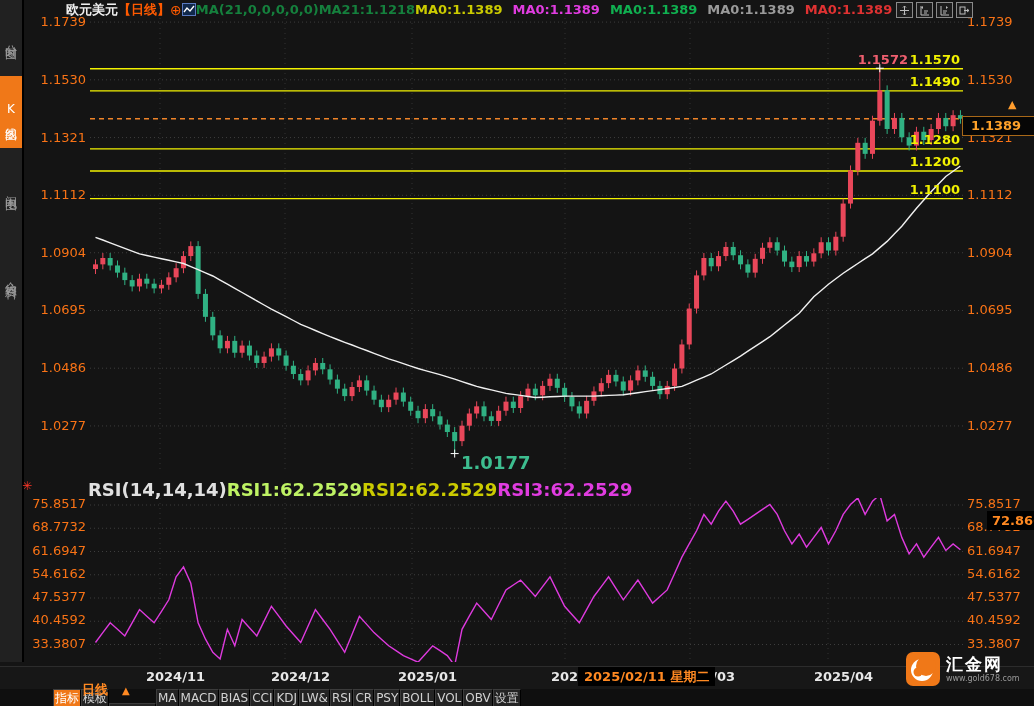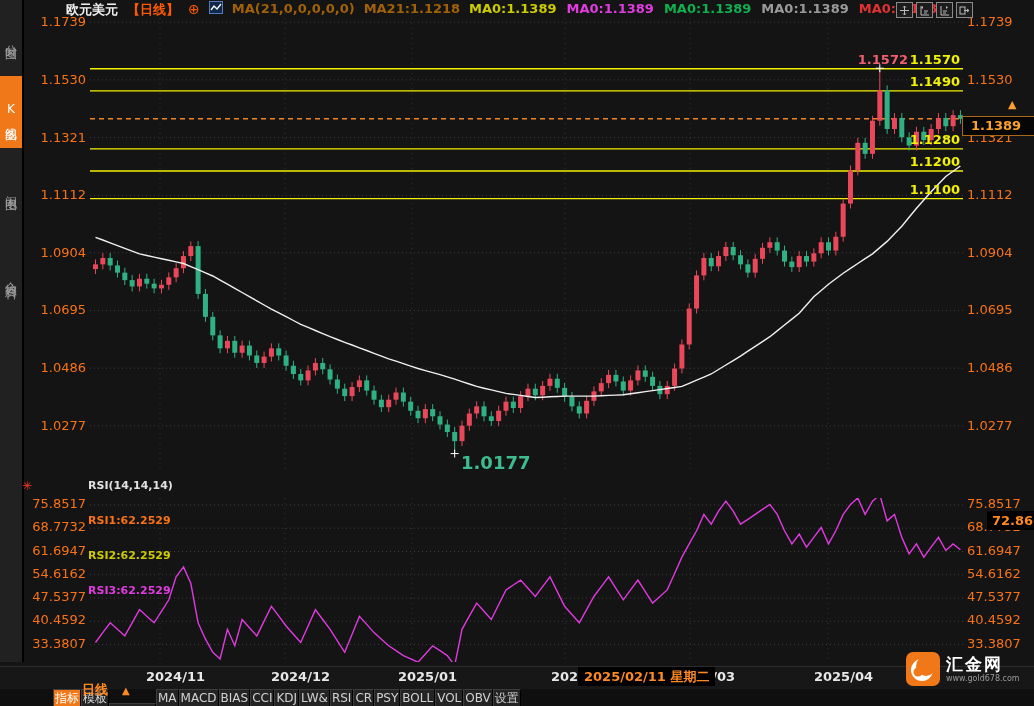--- a/index.html
+++ b/index.html
@@ -5,39 +5,39 @@
   html,body{margin:0;padding:0;background:#000;}
   #screen{position:relative;width:1034px;height:706px;background:#141414;overflow:hidden;
           font-family:"DejaVu Sans","Liberation Sans",sans-serif;}
   .abs{position:absolute;}
   
   #sidebar{left:0;top:0;width:22px;height:662px;background:#212121;border-right:2px solid #000;}
   .side-tab{position:absolute;left:0;width:22px;writing-mode:vertical-rl;text-orientation:upright;
             text-align:center;font-size:12px;color:#9a9a9a;letter-spacing:2px;line-height:22px;cursor:pointer;}
   .side-tab.active{background:#f07818;color:#fff;}
   
-  #hdr{left:66px;top:1px;height:17px;display:flex;gap:9px;font-size:13px;font-weight:bold;white-space:nowrap;z-index:6;}
+  #hdr{left:66px;top:1px;height:17px;display:flex;align-items:center;font-size:13px;font-weight:bold;white-space:nowrap;z-index:6;}
   .h-sym{color:#f0f0f0}.h-per{color:#ff5a00}.h-plus{color:#ff5a00;font-size:14px;font-weight:normal;cursor:pointer;}
-  .h-ma{color:#a16207}
+  .h-ma{color:#15803d}
   #ma-values{display:flex;gap:10px;}
   #win-icons{left:896px;top:2px;display:flex;gap:3px;z-index:6;}
   .wicon{width:15px;height:14px;border:1px solid #8a8a8a;background:#1c1c1c;display:flex;align-items:center;justify-content:center;cursor:pointer;}
   
   .tick{position:absolute;font-size:13px;color:#f97316;width:58px;z-index:3;}
   .tick.l{left:28px;text-align:right;}
   .tick.r{left:967px;text-align:left;}
   .lvl-label{position:absolute;left:856px;width:104px;text-align:right;font-size:13px;font-weight:bold;color:#f2f200;z-index:3;}
   #high-label{position:absolute;left:832px;width:76px;text-align:right;top:52px;font-size:13px;font-weight:bold;color:#ef5f6f;z-index:3;}
   #low-label{position:absolute;left:461px;top:452px;font-size:18px;font-weight:bold;color:#3dbd8f;z-index:3;}
   #price-box{position:absolute;left:962px;top:116px;width:63px;height:18px;border:1px solid #a86818;background:#060606;
              color:#ffa22a;font-size:13px;font-weight:bold;line-height:18px;padding-left:8px;z-index:7;}
   #price-arrow{position:absolute;left:1008px;top:98px;color:#ff9d2e;font-size:11px;z-index:7;}
   
   #rsi-star{position:absolute;left:22px;top:479px;color:#ff3526;font-size:12px;z-index:4;}
-  #rsi-hdr{left:88px;top:479px;display:flex;gap:22px;font-size:11px;font-weight:bold;white-space:nowrap;z-index:4;flex-direction:column;}
+  #rsi-hdr{left:88px;top:479px;display:flex;gap:0;font-size:18px;font-weight:bold;white-space:nowrap;z-index:4;}
   #rsi-tip{position:absolute;left:962px;top:511px;height:19px;min-width:58px;background:#000;color:#ff8922;
            font-size:13px;font-weight:bold;line-height:19px;padding:0 5px;z-index:7;margin-left:25px;}
   
   #xrow{left:0;top:666px;width:1034px;height:22px;background:#171717;border-top:1px solid #2c2c2c;z-index:2;}
   #period-dd{position:absolute;left:82px;top:669px;color:#ff8922;font-size:13px;font-weight:bold;cursor:pointer;z-index:3;margin-top:12px;}
   #period-dd .caret{margin-left:14px;font-size:10px;}
   .month{position:absolute;top:669px;width:90px;text-align:right;font-size:13px;font-weight:bold;color:#e8e8e8;z-index:2;}
   #date-tip{position:absolute;left:578px;top:667px;height:19px;background:#000;color:#ff8922;font-size:13px;
             font-weight:bold;line-height:19px;padding:0 6px;white-space:nowrap;z-index:8;}
   
@@ -425,21 +425,21 @@
     </div>
   <div id="high-label">1.1572</div>
   <div id="low-label">1.0177</div>
 
   <div id="price-box">1.1389</div>
   <div id="price-arrow">▲</div>
 
   <div id="rsi-star">✳</div>
   <div id="rsi-hdr" class="abs">
     <span style="color:#e0e0e0">RSI(14,14,14)</span>
-    <span style="color:#f97316">RSI1:62.2529</span>
+    <span style="color:#bef264">RSI1:62.2529</span>
     <span style="color:#cbcb00">RSI2:62.2529</span>
     <span style="color:#e03ce0">RSI3:62.2529</span>
   </div>
   <div id="rsi-ticks">
       <div class="tick l" style="top:496px">75.8517</div>
       <div class="tick r" style="top:496px">75.8517</div>
       <div class="tick l" style="top:519px">68.7732</div>
       <div class="tick r" style="top:519px">68.7732</div>
       <div class="tick l" style="top:543px">61.6947</div>
       <div class="tick r" style="top:543px">61.6947</div>

